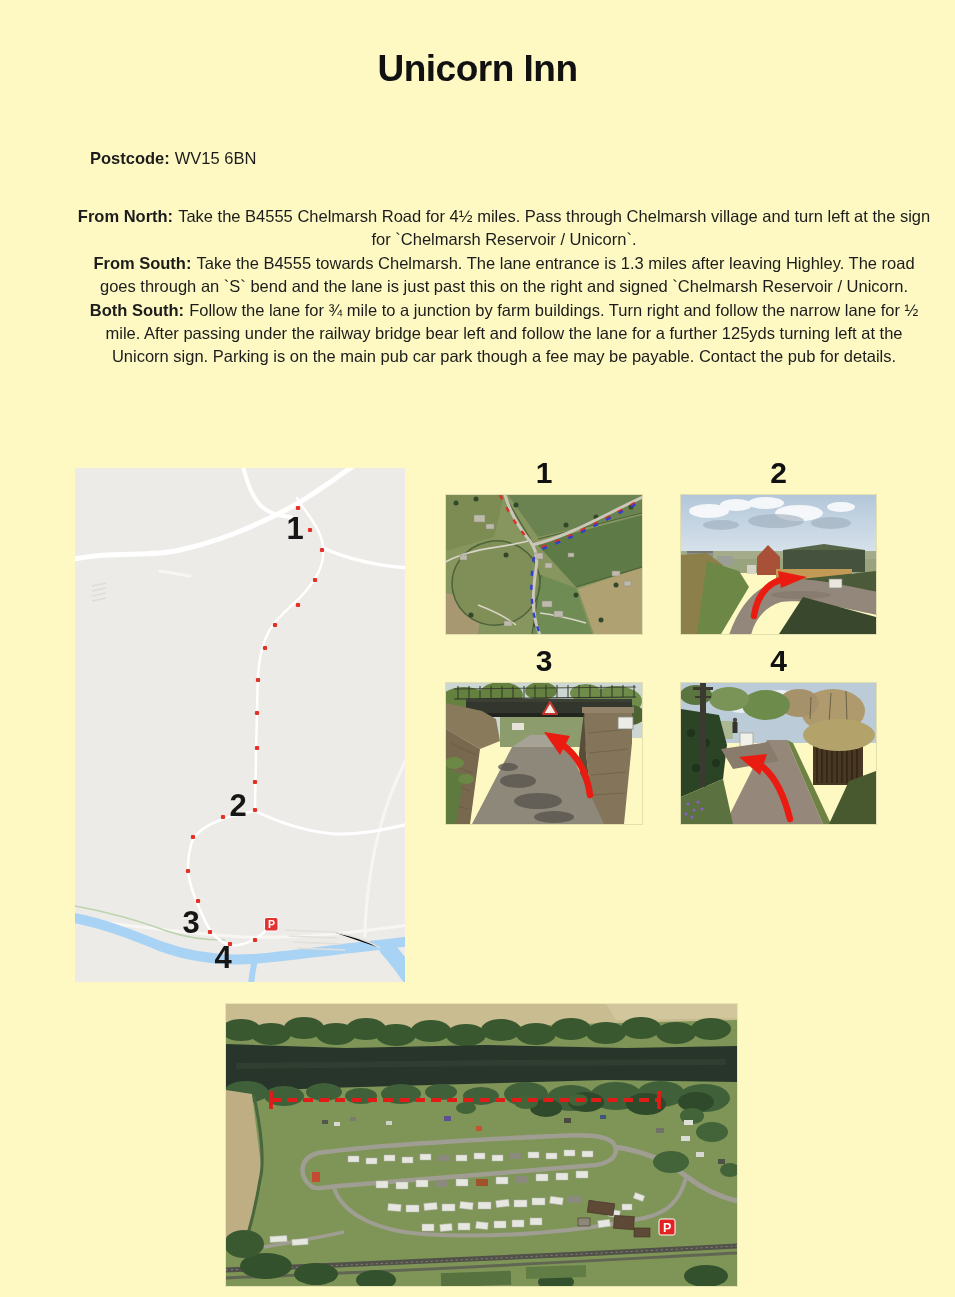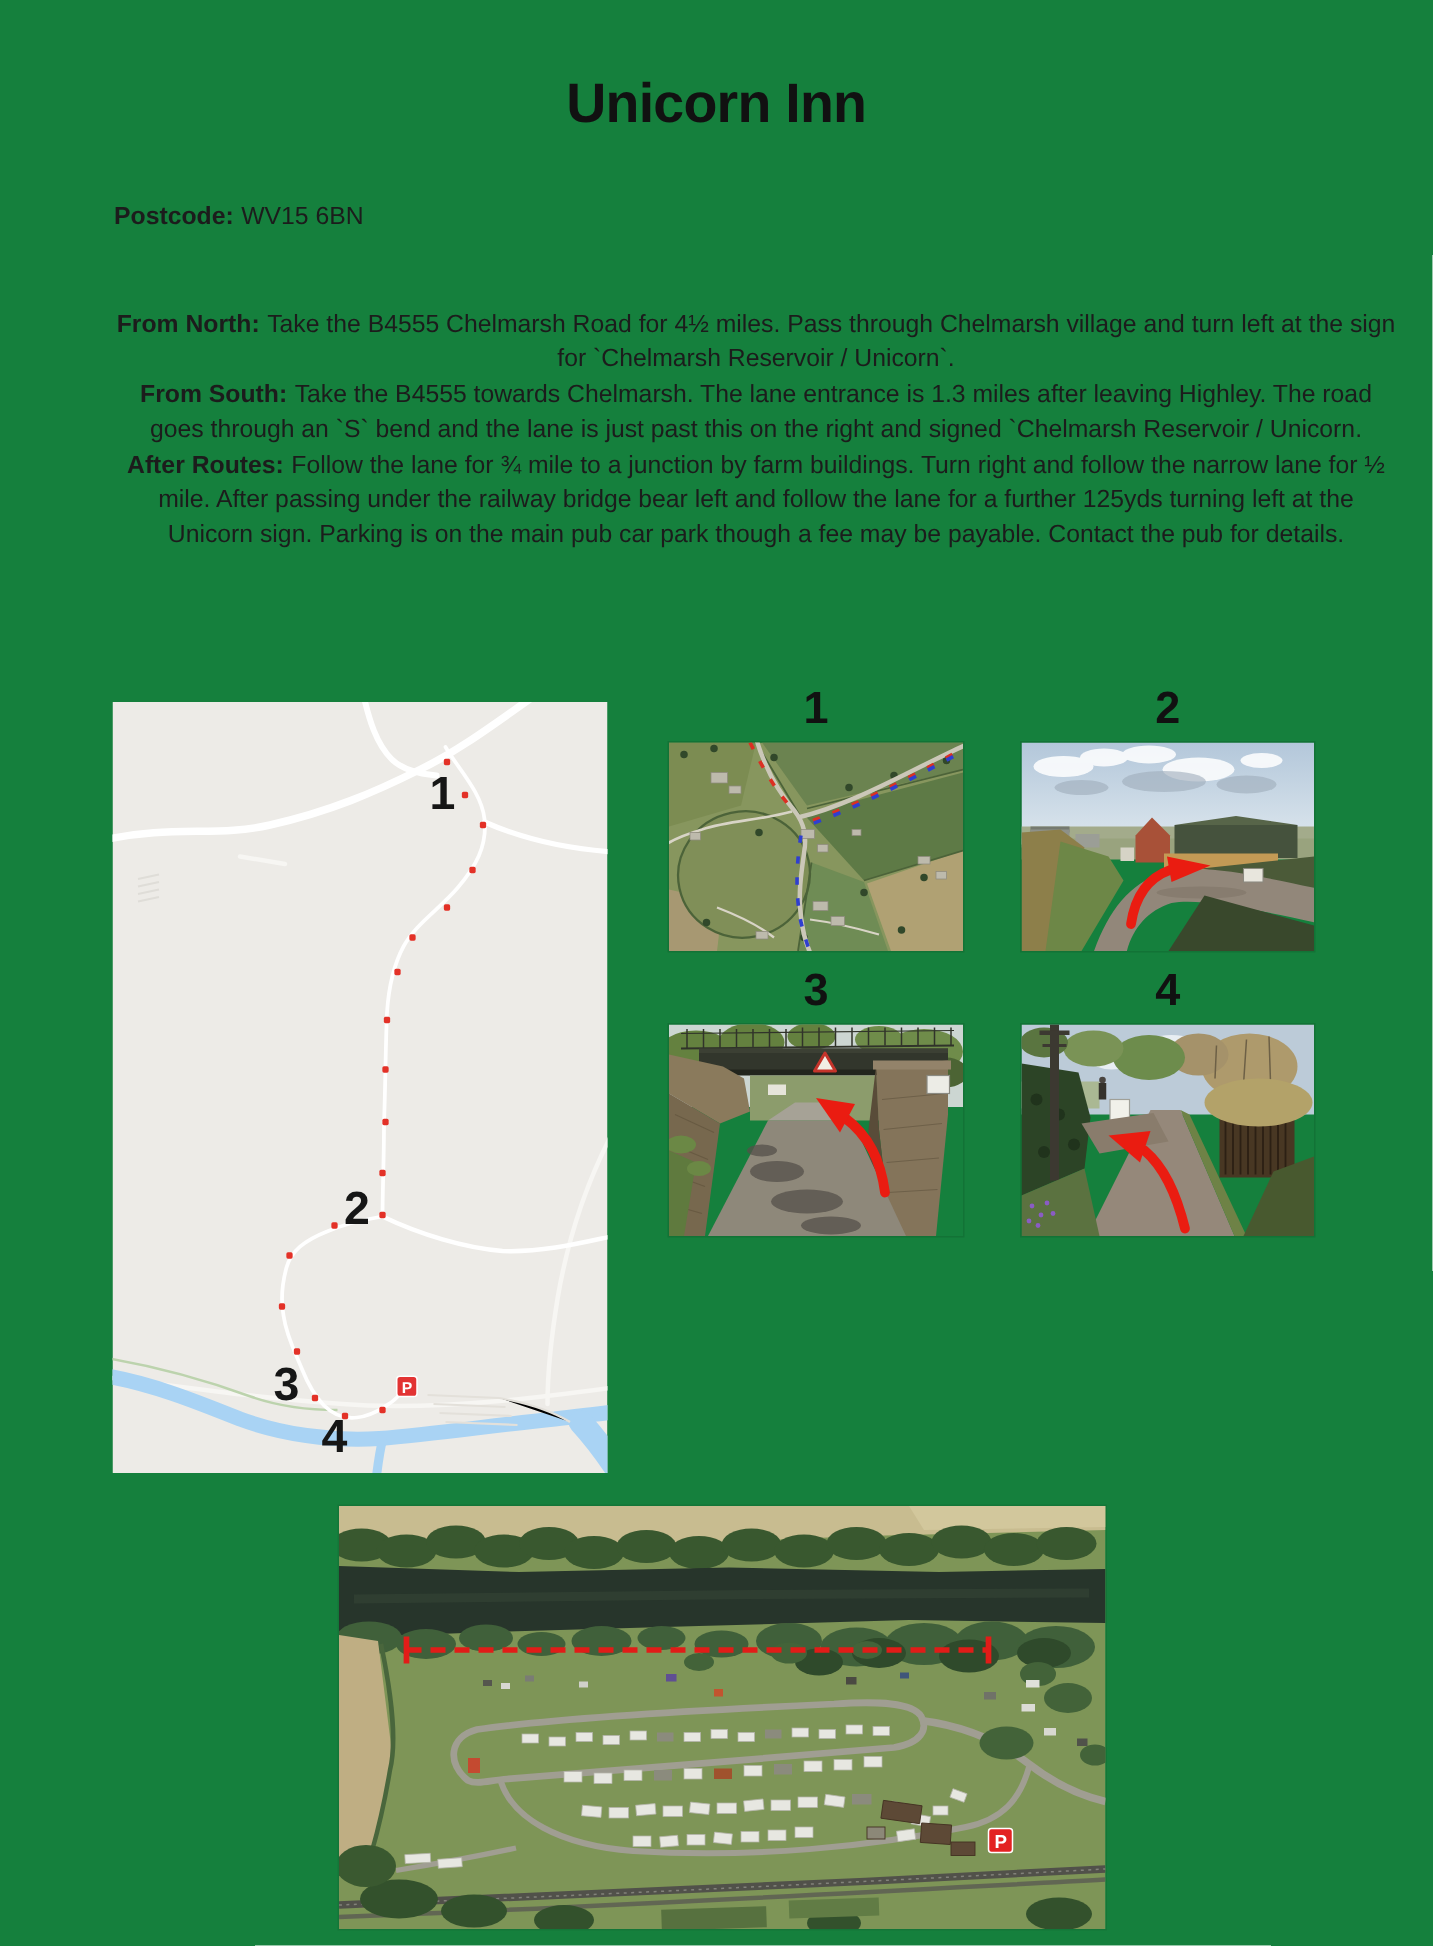--- a/index.html
+++ b/index.html
@@ -1,21 +1,21 @@
 <!DOCTYPE html>
 <html><head>
 <meta charset="utf-8">
 <style>
   html,body{margin:0;padding:0;background:#fff;}
-  .page{position:relative;width:955px;height:1297px;background:#15803d;overflow:hidden;
+  .page{position:relative;width:955px;height:1297px;background:#fef9c3;overflow:hidden;
         font-family:"Liberation Sans",sans-serif;color:#1c1c1c;}
   .title{position:absolute;top:48px;left:0;width:955px;text-align:center;
          font-size:37px;font-weight:bold;letter-spacing:-0.5px;margin:0;color:#111;}
   .info{position:absolute;left:76px;top:133px;font-size:16.5px;line-height:23.5px;}
-  .info p{margin:0;text-align:right;}
+  .info p{margin:14px;text-align:right;}
   .info b{margin-right:5px;}
   .directions{position:absolute;left:76px;top:205px;width:856px;font-size:16.5px;line-height:23.4px;}
   .directions p{margin:0;text-align:center;}
   .directions b{margin-right:5px;}
   .map{position:absolute;left:75px;top:468px;width:330px;height:514px;}
   .photo{position:absolute;box-shadow:0 0 0 1px rgba(0,0,0,0.10);}
   .photo svg{display:block;}
   .photo-label{position:absolute;text-align:center;font-size:30px;font-weight:600;color:#111;}
   .aerial{position:absolute;left:226px;top:1004px;width:511px;height:282px;box-shadow:0 0 0 1px rgba(0,0,0,0.08);}
   svg{display:block;}
@@ -27,21 +27,21 @@
 
   <h1 class="title">Unicorn Inn</h1>
 
   <div class="info">
     <p><b>Postcode:</b><span>WV15 6BN</span></p>
   </div>
 
   <div class="directions">
     <p><b>From North:</b><span>Take the B4555 Chelmarsh Road for 4½ miles. Pass through Chelmarsh village and turn left at the sign for `Chelmarsh Reservoir / Unicorn`.</span></p>
     <p><b>From South:</b><span>Take the B4555 towards Chelmarsh. The lane entrance is 1.3 miles after leaving Highley. The road goes through an `S` bend and the lane is just past this on the right and signed `Chelmarsh Reservoir / Unicorn.</span></p>
-    <p><b>After Routes:</b><span>Follow the lane for ¾ mile to a junction by farm buildings. Turn right and follow the narrow lane for ½ mile. After passing under the railway bridge bear left and follow the lane for a further 125yds turning left at the Unicorn sign. Parking is on the main pub car park though a fee may be payable. Contact the pub for details.</span></p>
+    <p><b>Both South:</b><span>Follow the lane for ¾ mile to a junction by farm buildings. Turn right and follow the narrow lane for ½ mile. After passing under the railway bridge bear left and follow the lane for a further 125yds turning left at the Unicorn sign. Parking is on the main pub car park though a fee may be payable. Contact the pub for details.</span></p>
   </div>
 
   <div class="map">
     <svg width="330" height="514" viewBox="0 0 330 514">
       <rect x="0" y="0" width="330" height="514" fill="#edebe7"></rect>
 
       <g stroke="#dfddd8" stroke-width="1.4">
         <path d="M17,118 L31,115 M17,123 L31,120 M17,128 L31,125 M17,133 L31,130"></path>
       </g>
 

